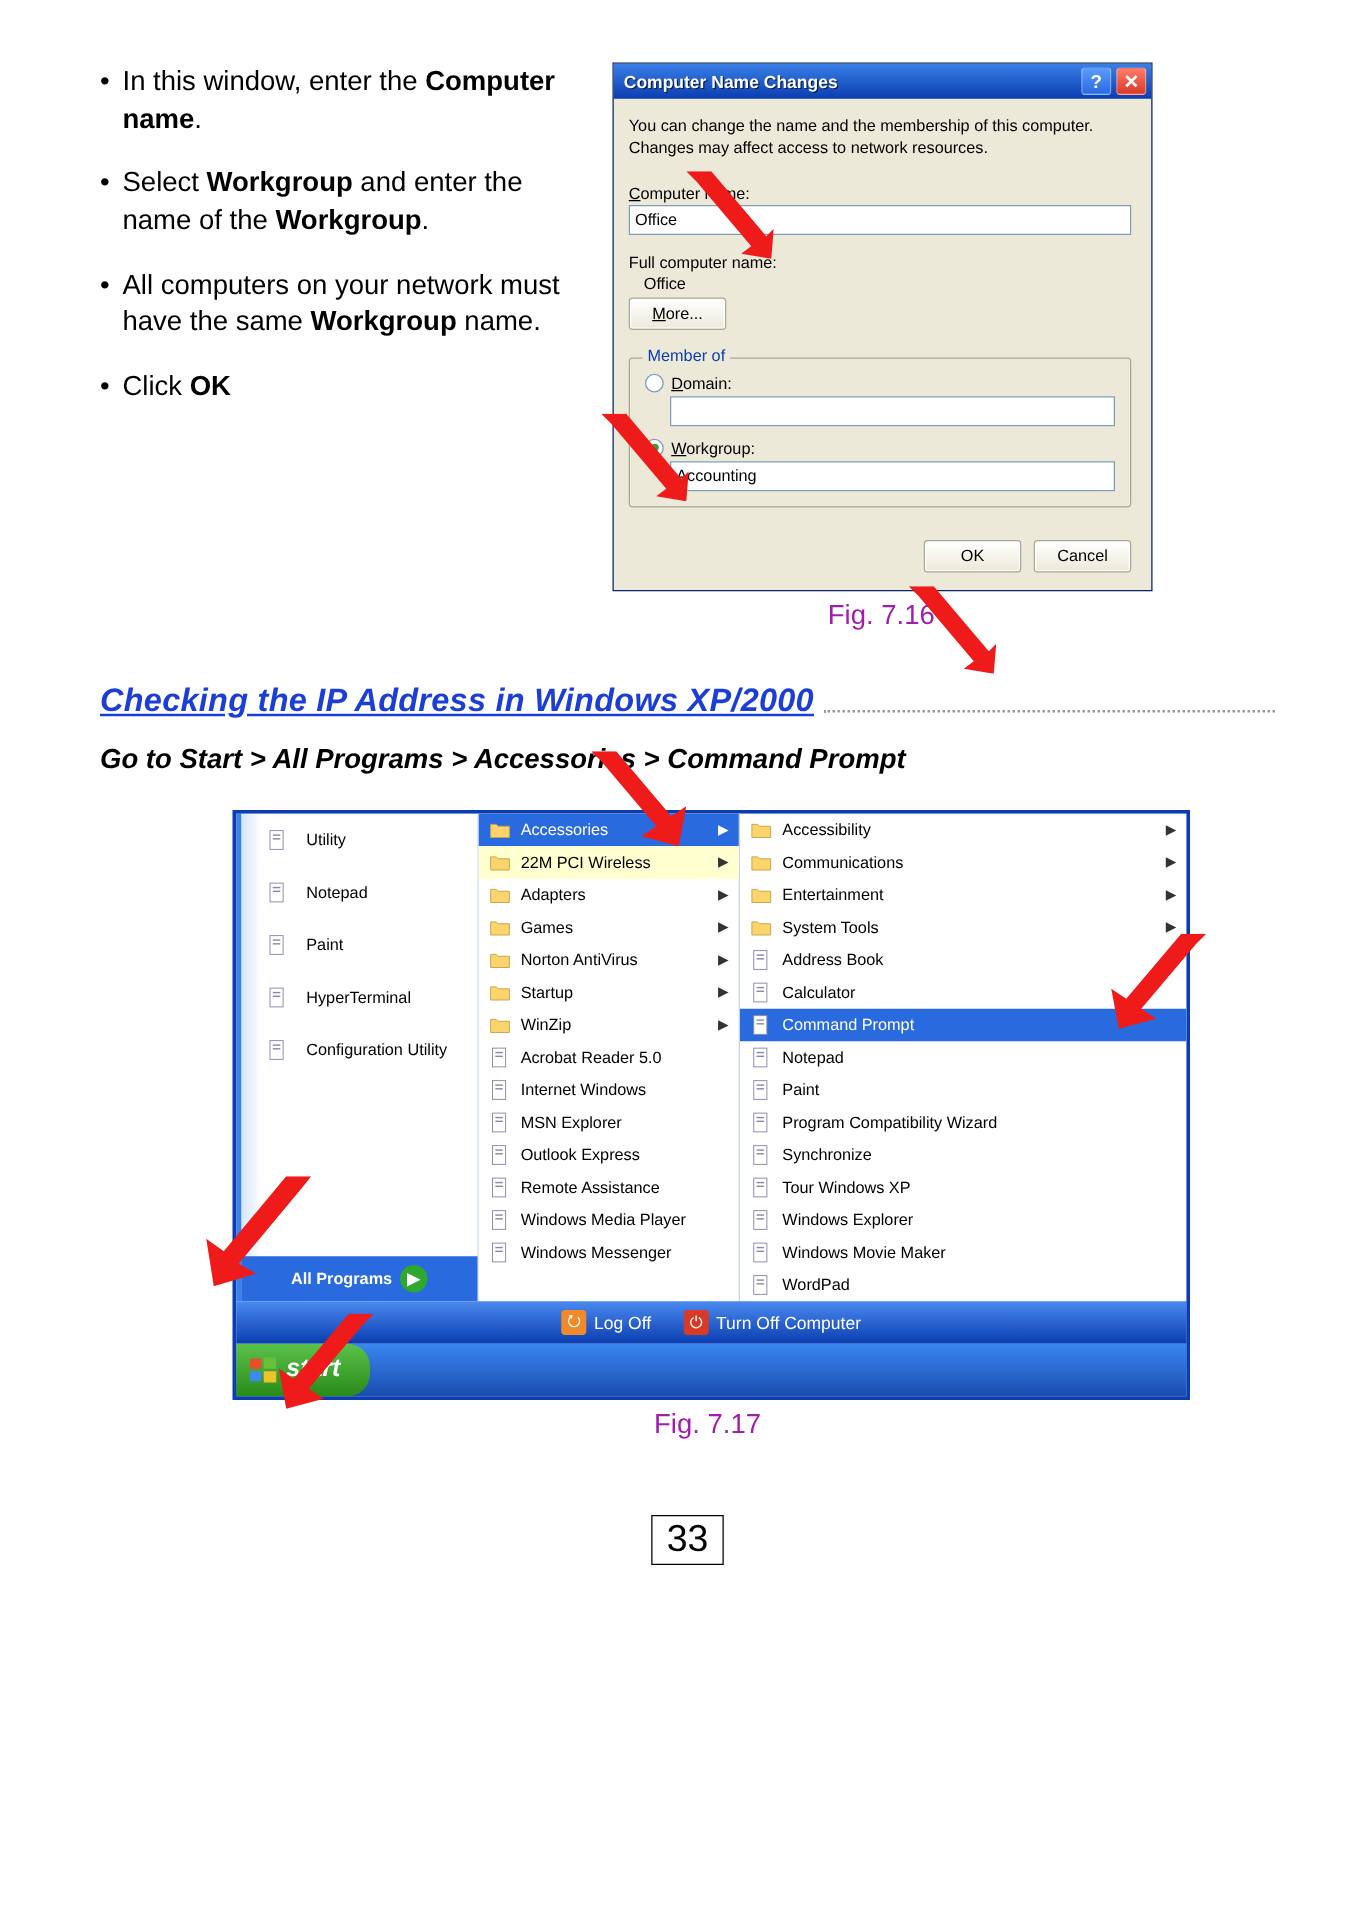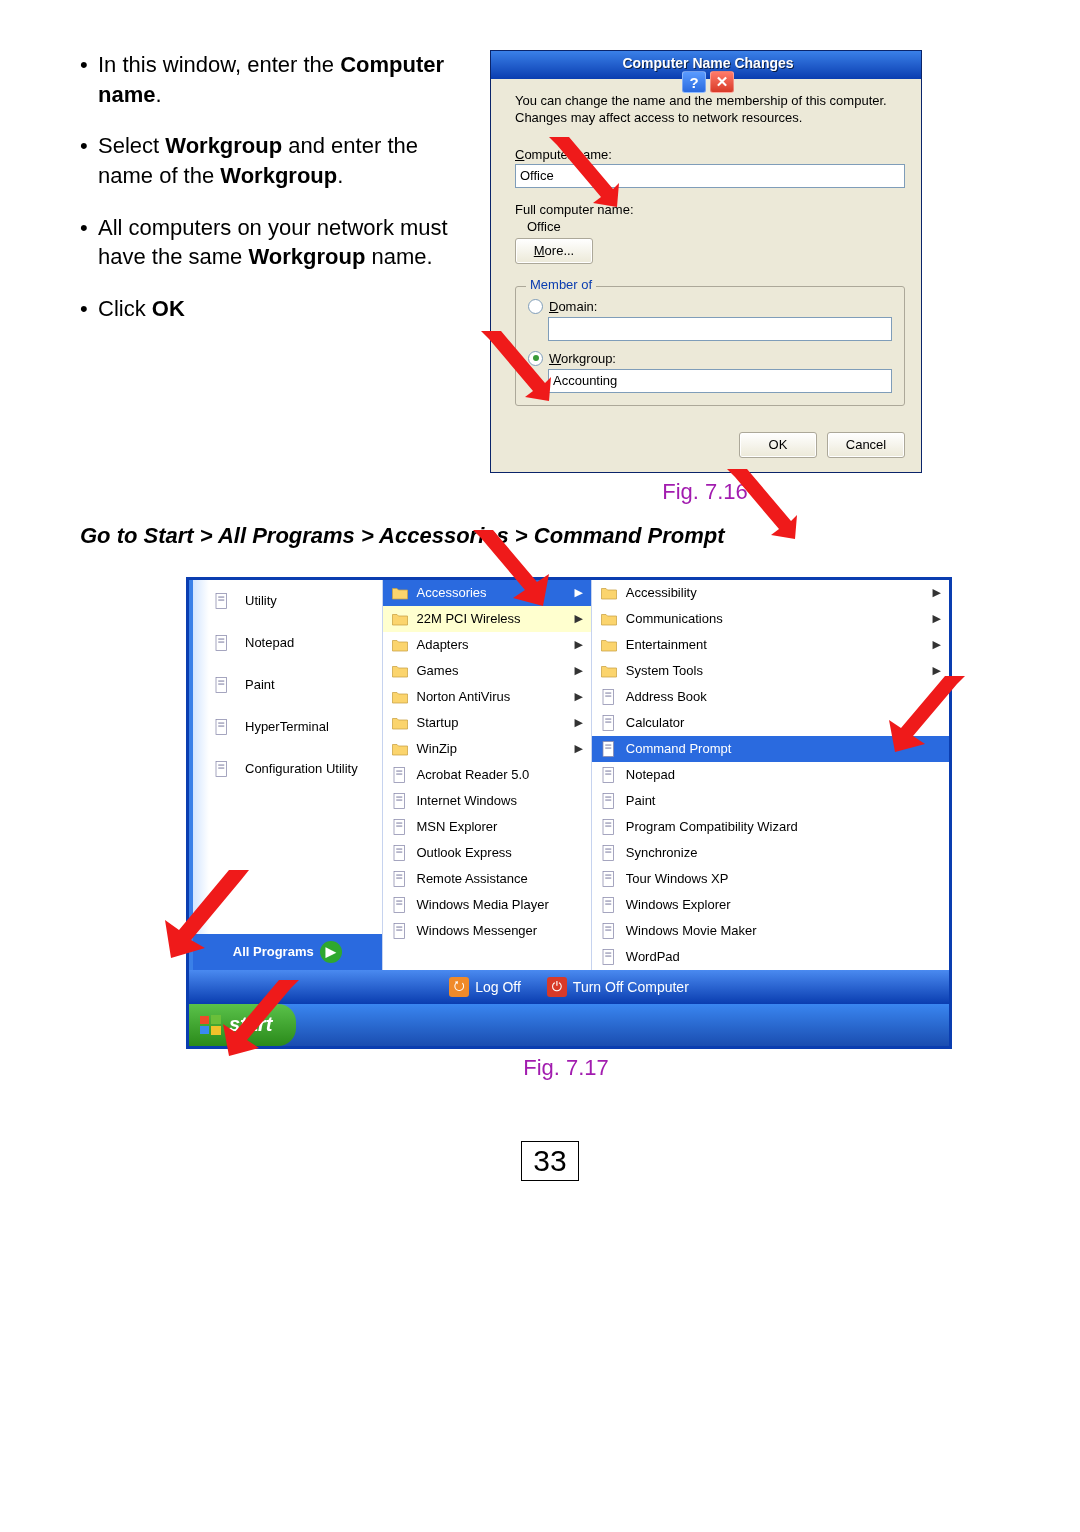--- a/index.html
+++ b/index.html
@@ -47,40 +47,39 @@
   }
   .titlebar {
     background: linear-gradient(to bottom, #3a80e8, #0a3db0);
     color: #fff;
     display: flex;
     align-items: center;
     justify-content: space-between;
     padding: 4px 4px 4px 8px;
     height: 28px;
     box-sizing: border-box;
-    flex-direction: column;
   }
   .titlebar .title {
     font-weight: bold;
     font-size: 14px;
     text-shadow: 1px 1px 0 #000a;
   }
   .titlebar .btns { display: flex; gap: 4px; }
   .tbtn {
     width: 22px; height: 20px;
     border-radius: 3px;
     display: flex; align-items: center; justify-content: center;
     color: #fff;
     font-weight: bold;
     font-size: 15px;
     border: 1px solid #fff5;
   }
   .tbtn.help { background: linear-gradient(#5a9bff,#2a6adf); }
   .tbtn.close { background: linear-gradient(#ff7b6a,#d83a28); }
-  .dlg-body { padding: 14px 16px 12px 24px; }
+  .dlg-body { padding: 14px 16px 12px 12px; }
   .dlg-desc { font-size: 13px; margin-bottom: 20px; line-height: 1.3; }
   .lbl { font-size: 13px; margin-bottom: 2px; }
   .lbl u { text-decoration: underline; }
   .txtinput {
     width: 100%;
     box-sizing: border-box;
     border: 1px solid #7f9db9;
     background: #fff;
     padding: 3px 4px;
     font-family: Tahoma, sans-serif;
@@ -307,20 +306,24 @@
             <polygon points="0,0 20,0 64,52 70,46 68,70 44,66 52,60 8,8" fill="#ef1a1a"></polygon>
           </svg>
         <svg style="position:absolute;left:236px;top:418px;" width="70" height="70">
             <polygon points="0,0 20,0 64,52 70,46 68,70 44,66 52,60 8,8" fill="#ef1a1a"></polygon>
           </svg>
       </div>
       <div class="fig-caption">Fig. 7.16</div>
     </div>
   </div>
 
+  <div class="section-title-row">
+    <div class="section-title">Checking the IP Address in Windows XP/2000</div>
+    <div class="dots-fill"></div>
+  </div>
 
   <div class="sub-instruction">Go to Start &gt; All Programs &gt; Accessories &gt; Command Prompt</div>
 
   <div class="startmenu-wrap">
     <div class="startmenu">
       <div class="sm-cols">
         <div class="sm-col col-left">
           <div id="left-items">
               <div class="mi">
                 <span class="ico">

